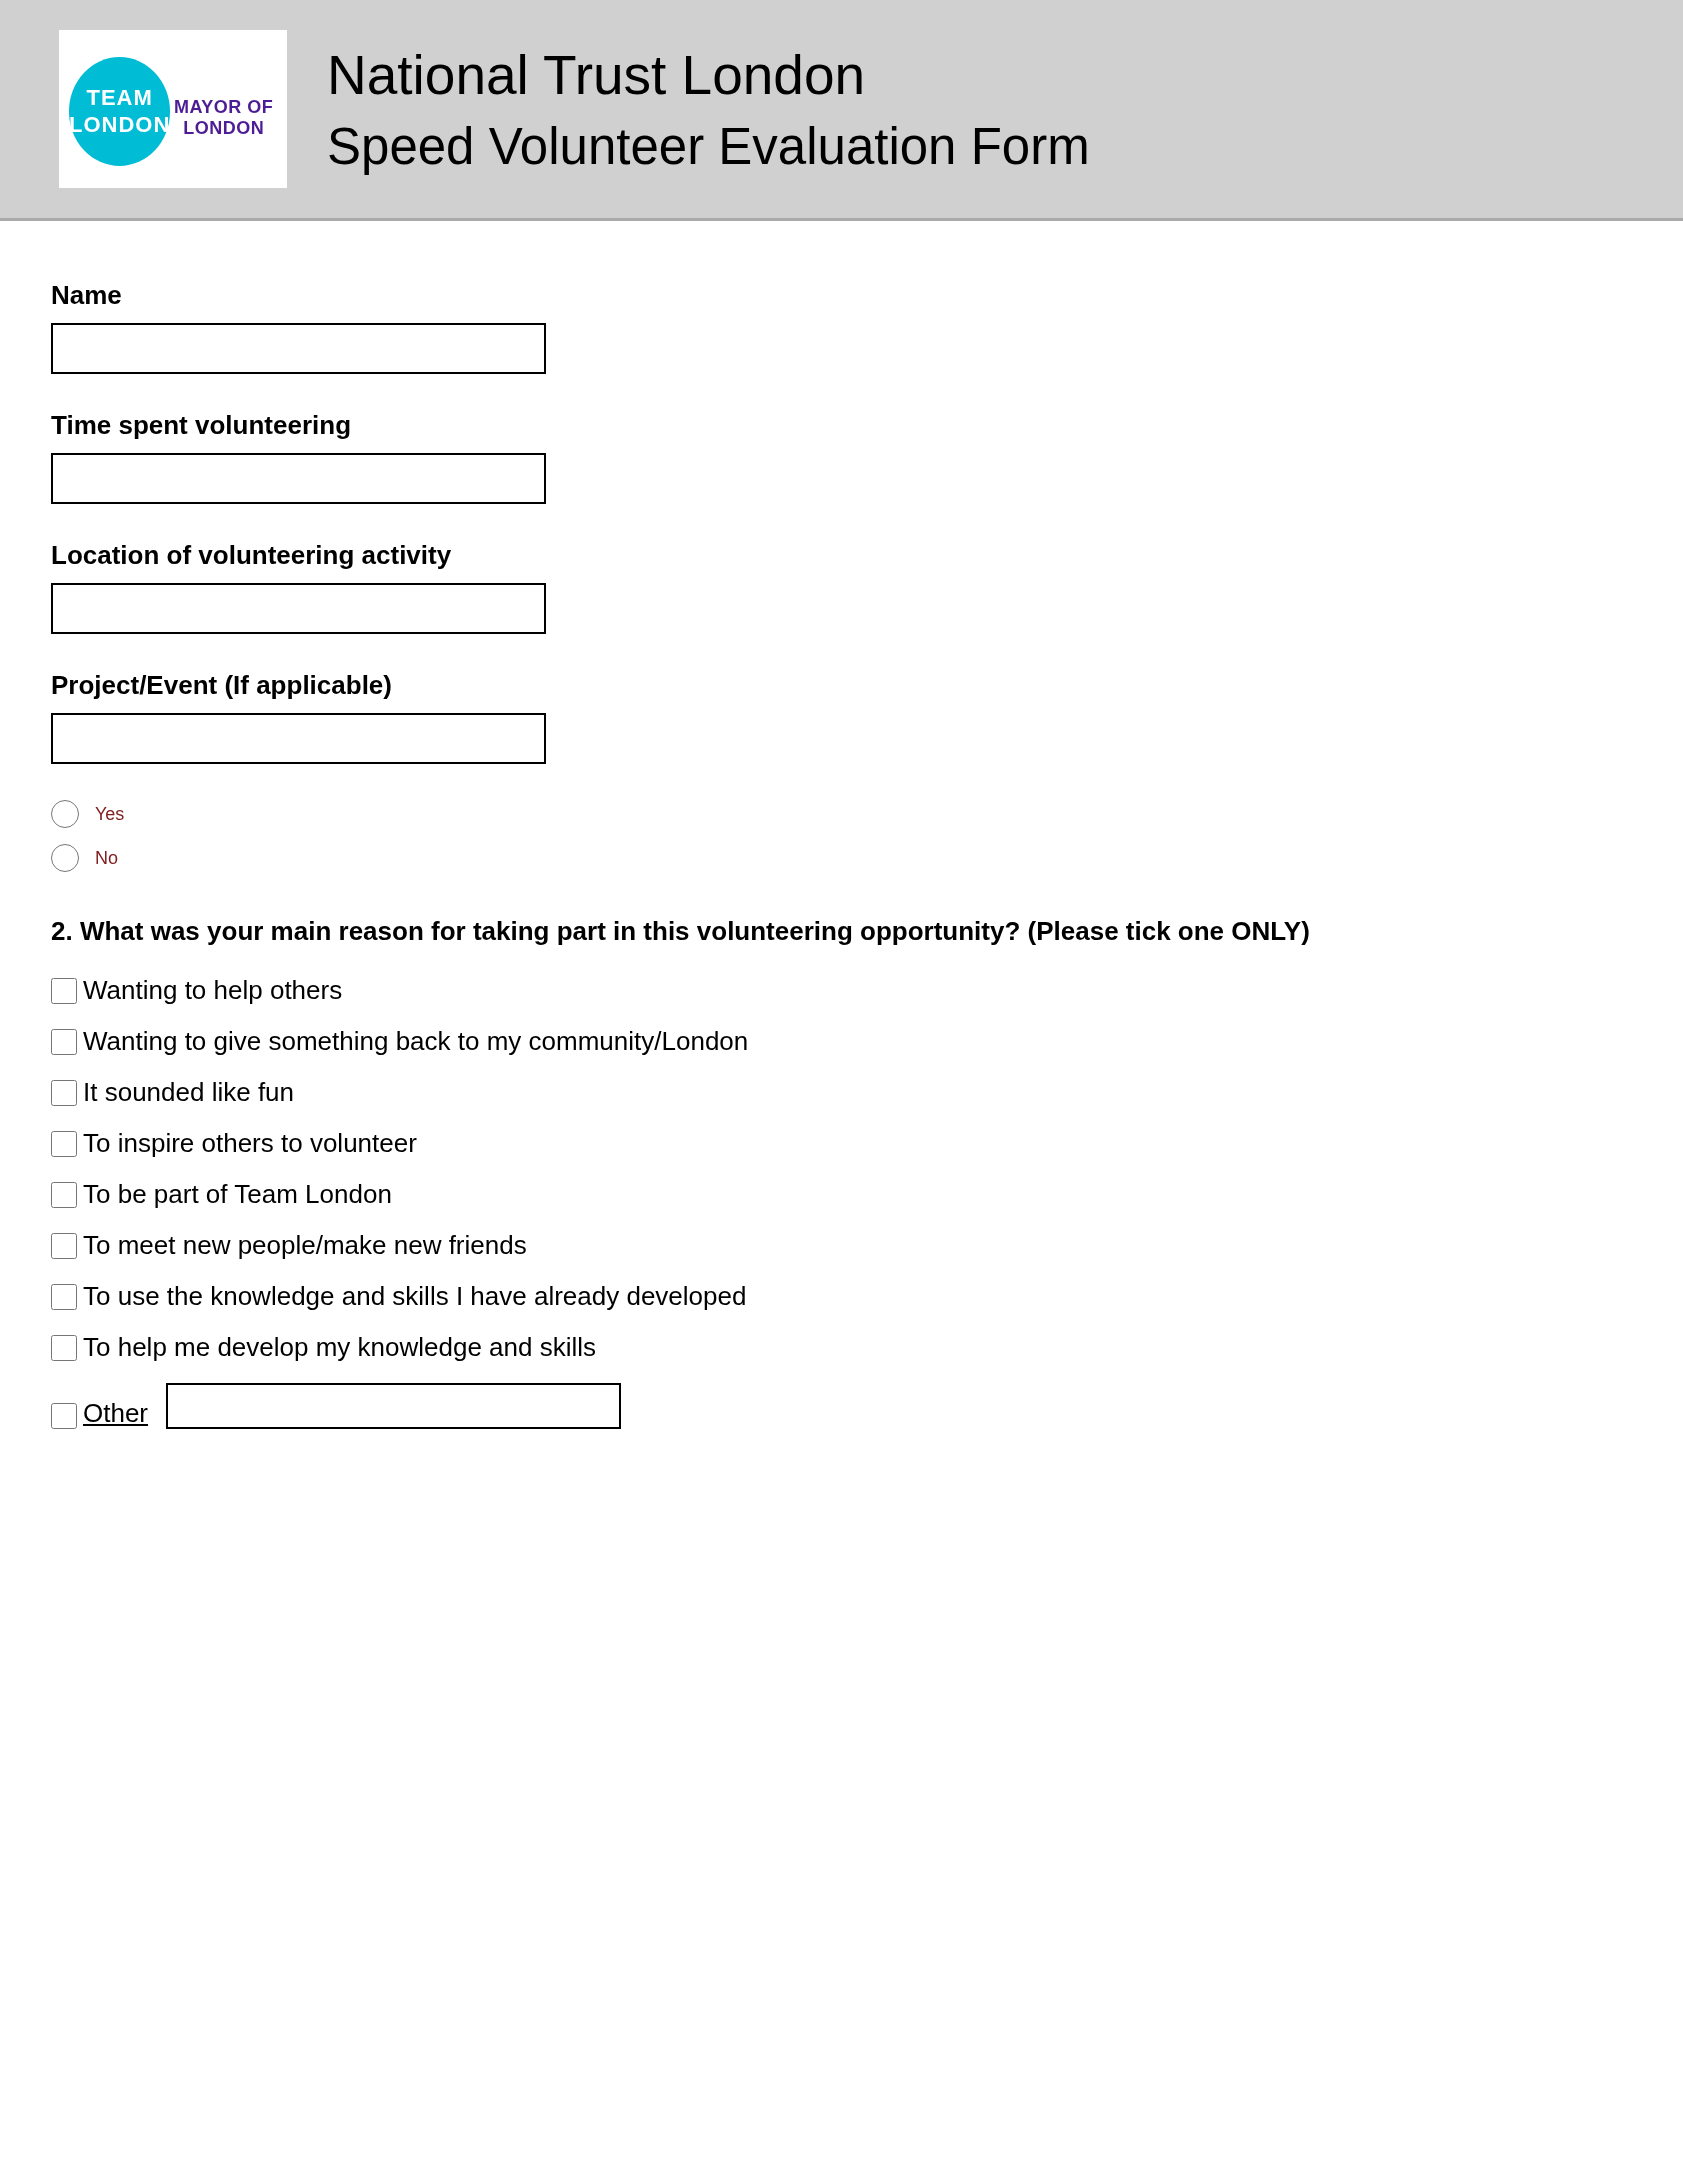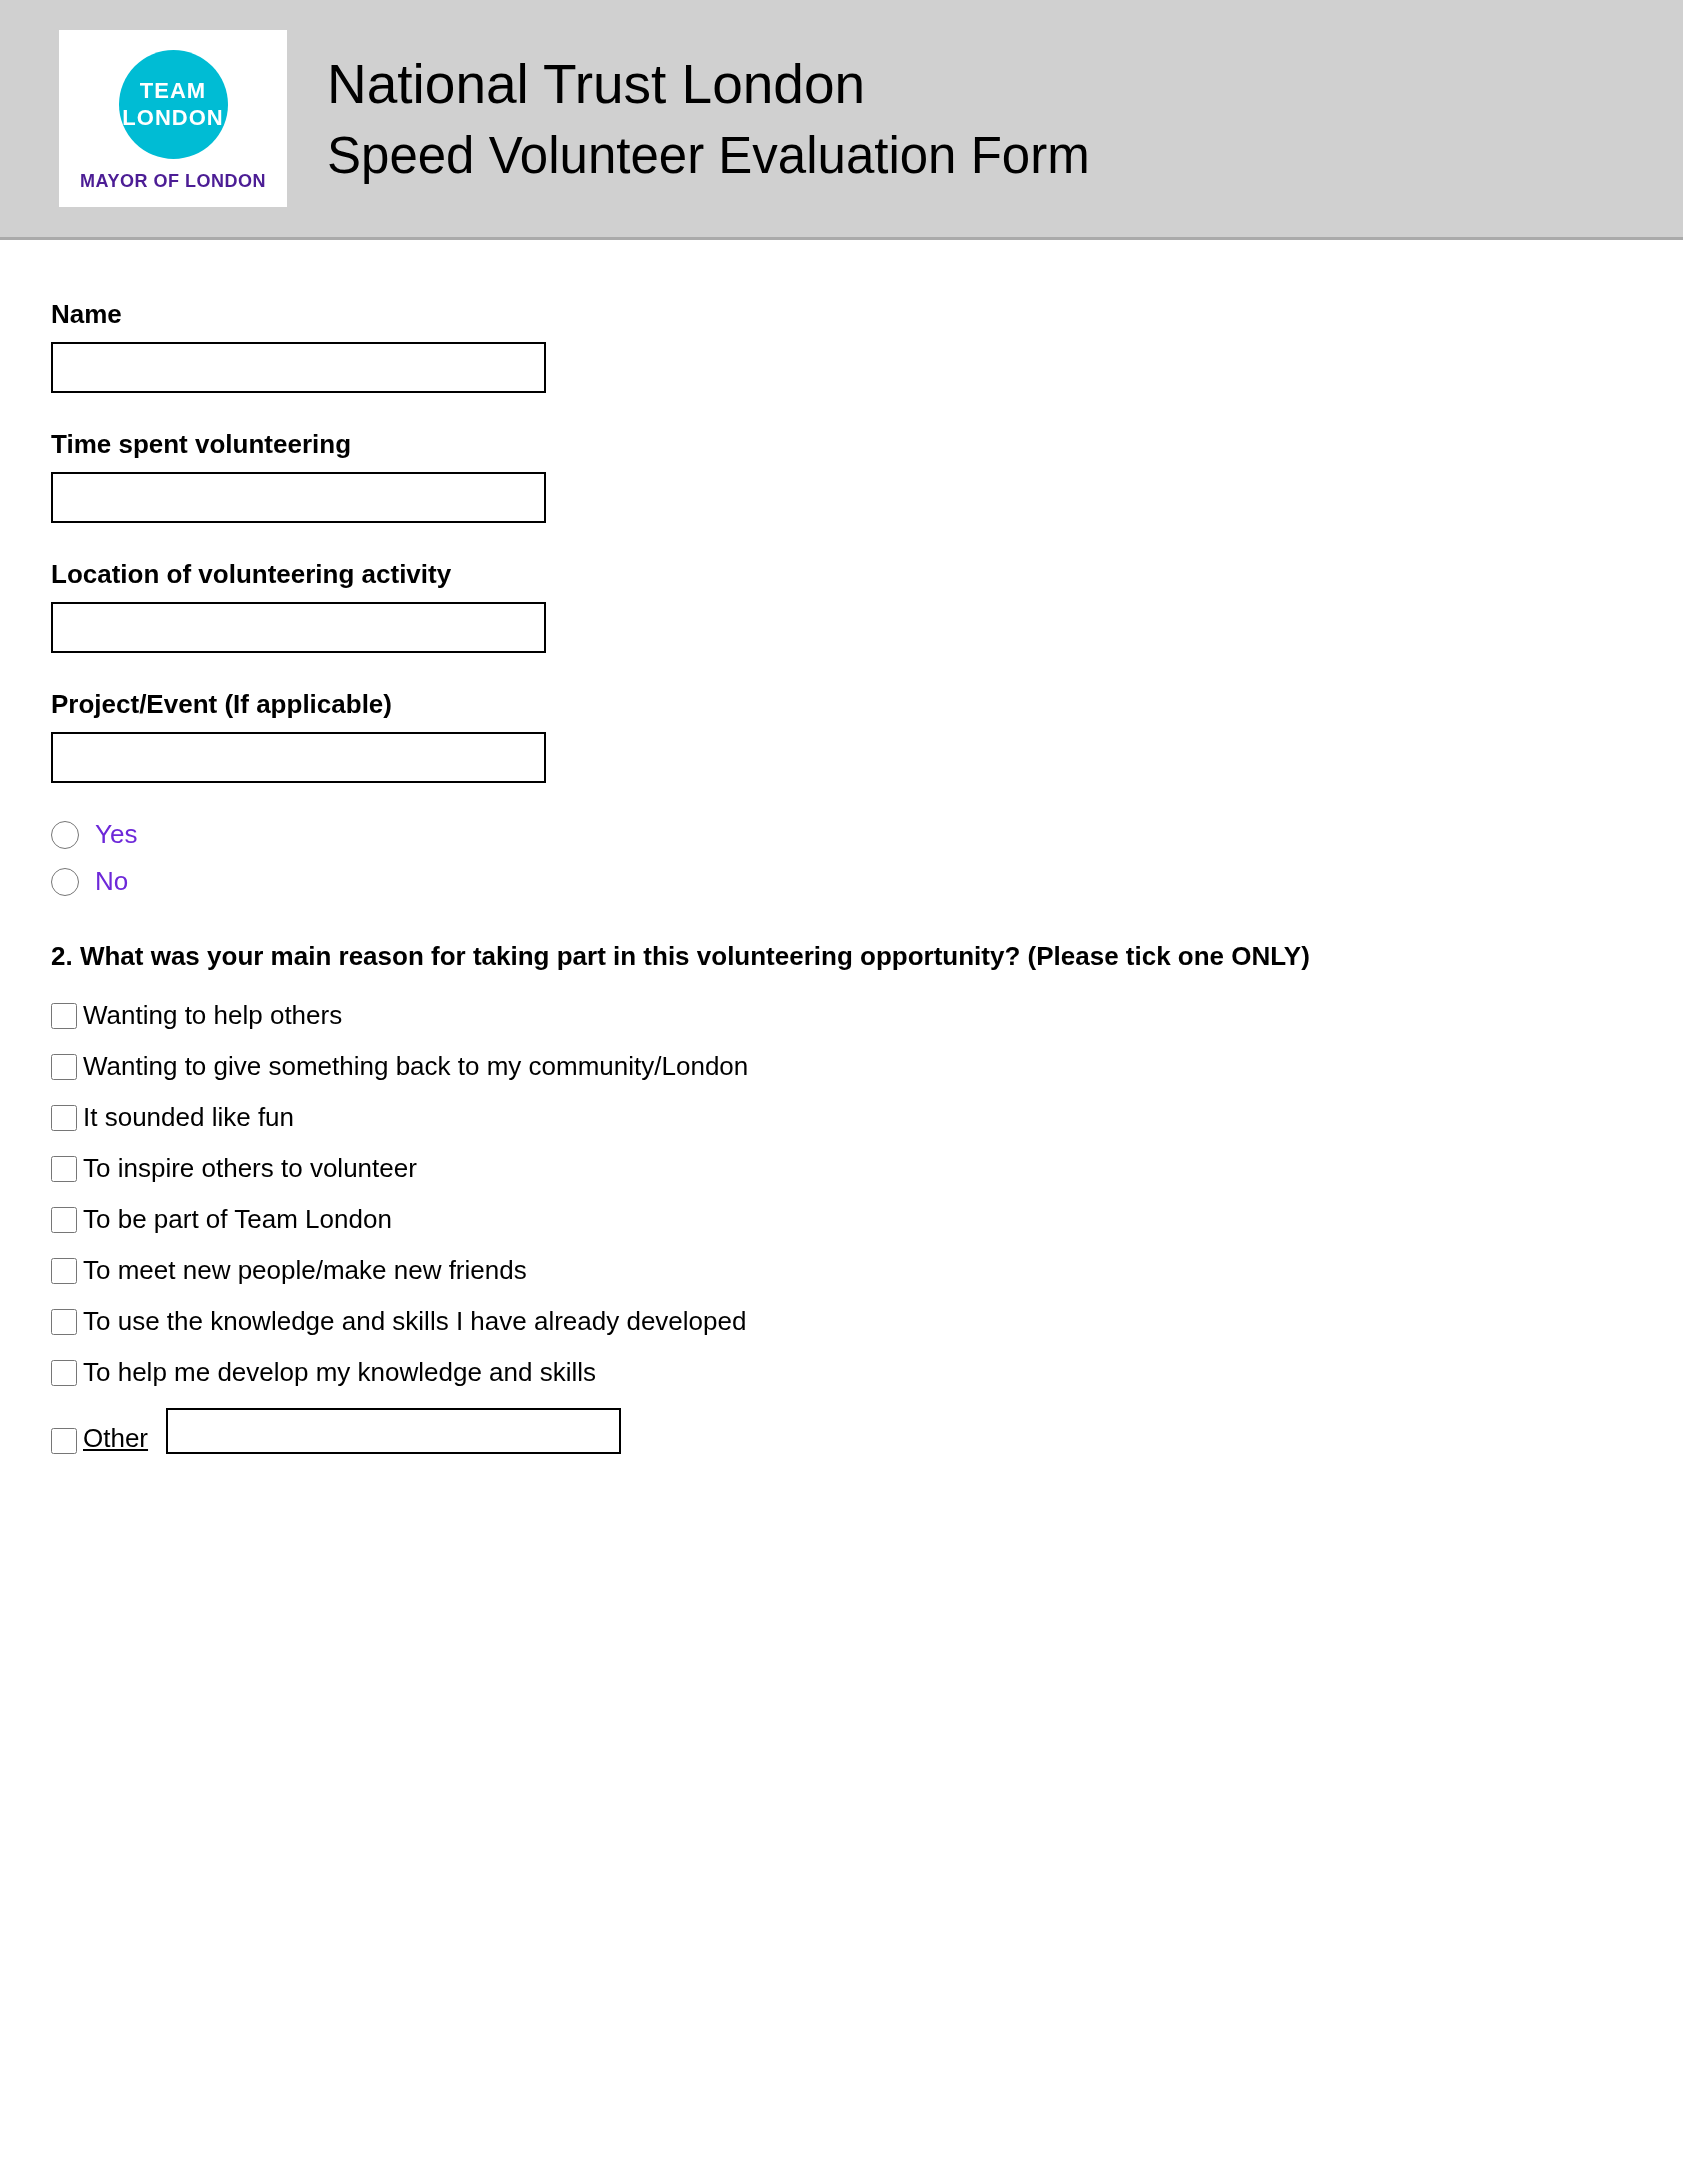--- a/index.html
+++ b/index.html
@@ -31,21 +31,20 @@
       padding: 30px 59px 30px 59px;
       border-bottom: 3px solid #aaa;
       gap: 40px;
     }
 
     .logo-box {
       background-color: #ffffff;
       width: 228px;
       min-height: 158px;
       display: flex;
-      flex-direction: column;
       align-items: center;
       justify-content: space-between;
       padding: 20px 10px 15px 10px;
       flex-shrink: 0;
     }
 
     .team-london-circle {
       width: 109px;
       height: 109px;
       background-color: #00bcd4;
@@ -146,22 +145,22 @@
 
     .radio-input {
       width: 28px;
       height: 28px;
       cursor: pointer;
       accent-color: #000;
       flex-shrink: 0;
     }
 
     .radio-label {
-      font-size: 26px;
-      color: #6d28d9;
+      font-size: 18px;
+      color: #7f1d1d;
     }
 
     .checkbox-group {
       display: flex;
       flex-direction: column;
       gap: 20px;
     }
 
     .checkbox-item {
       display: flex;

